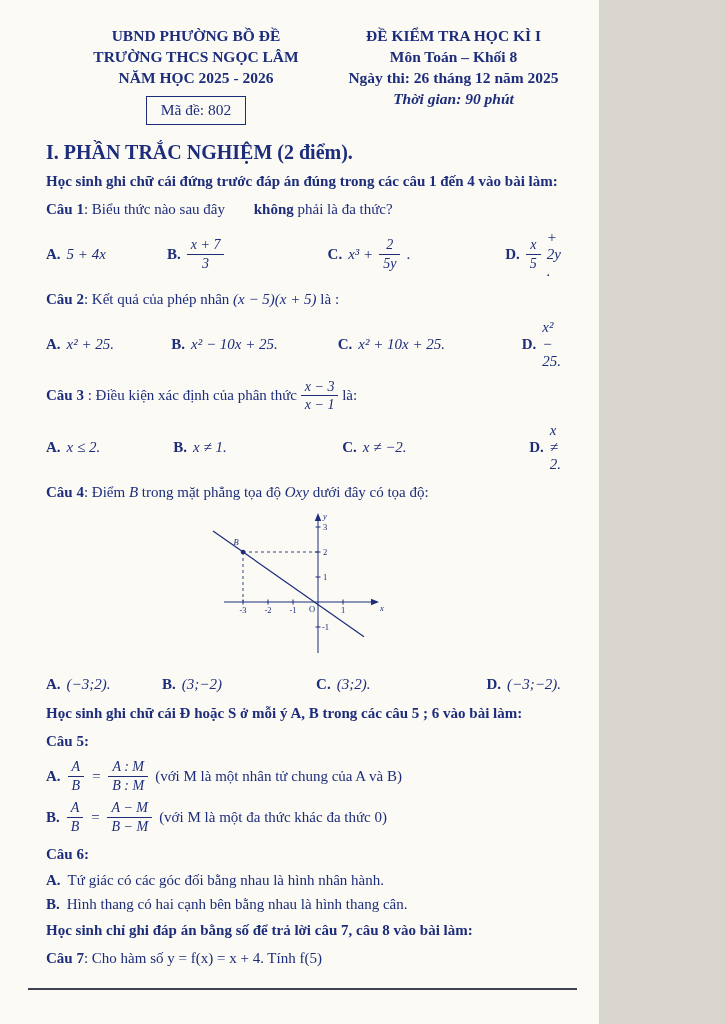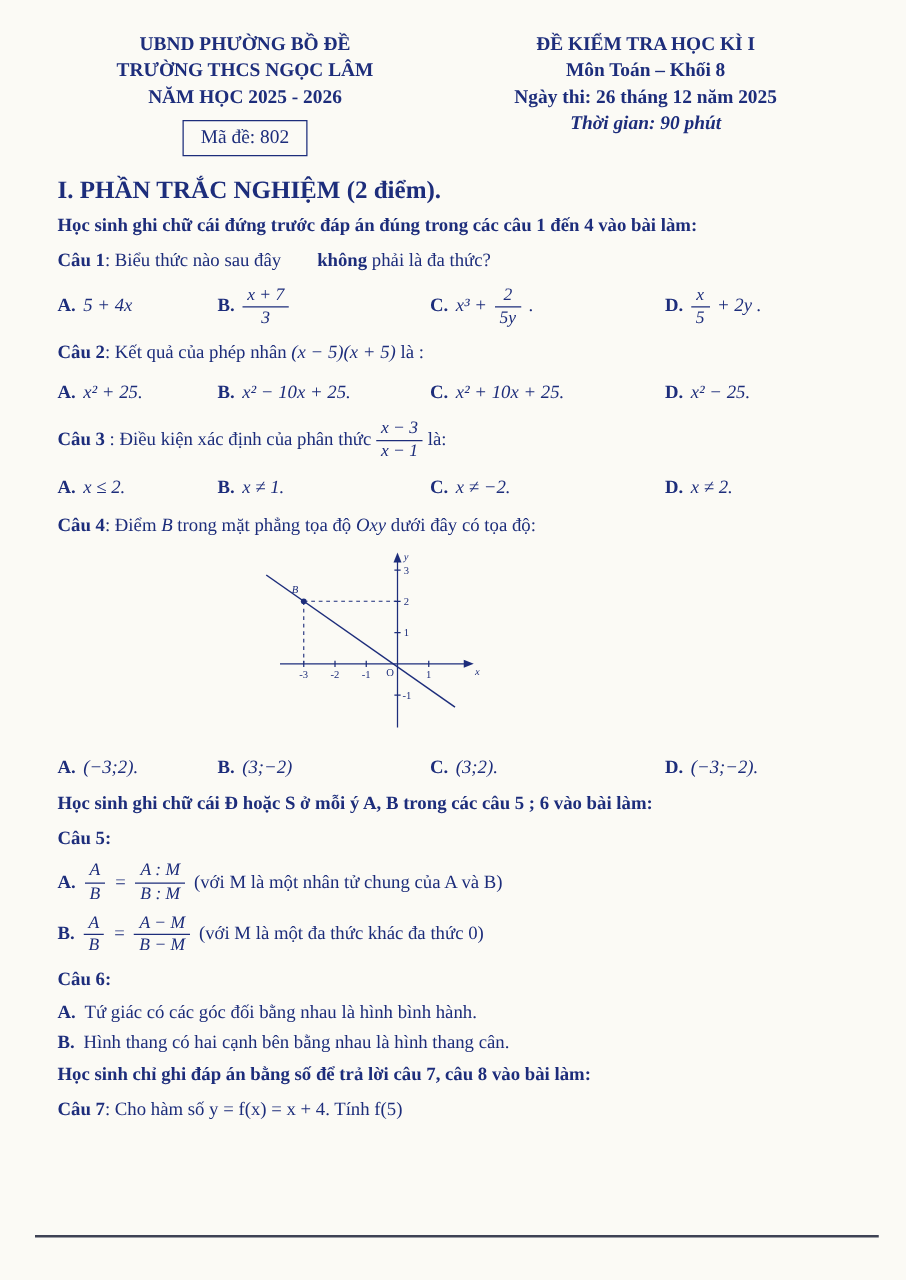--- a/index.html
+++ b/index.html
@@ -1,19 +1,19 @@
 <!DOCTYPE html>
 <html><head>
 <meta charset="utf-8">
 <style>
   * { margin:0; padding:0; box-sizing:border-box; }
   html,body { width:725px; }
   body { background:#d8d5cf; font-family:"Liberation Serif", serif; }
   .page {
-    position:relative; width:725px; height:1024px;
+    position:relative; width:599px; height:1024px;
     background:#fbfaf5; color:#1d2d7b;
     padding:26px 38px 0 46px; overflow:hidden;
   }
   .u { font-weight:bold;margin-left:25px; }
   .math { font-style:italic; }
 
   
   .header { display:flex; line-height:1.35; }
   .header-left { width:300px; text-align:center; font-weight:bold; font-size:15.5px; }
   .header-right { flex:1; text-align:center; font-weight:bold; font-size:15.5px; }
@@ -272,21 +272,21 @@
       <span> (với M là một đa thức khác đa thức 0)</span>
     </div>
   </div>
 
   <div>
     <p class="qtext">
       <span class="qlabel">Câu 6:</span>
     </p>
     <div class="stmt">
       <span class="olabel">A.</span>
-      <span>Tứ giác có các góc đối bằng nhau là hình bình hành.</span>
+      <span>Tứ giác có các góc đối bằng nhau là hình nhân hành.</span>
     </div>
     <div class="stmt">
       <span class="olabel">B.</span>
       <span>Hình thang có hai cạnh bên bằng nhau là hình thang cân.</span>
     </div>
   </div>
 
   <div class="instruction">Học sinh chỉ ghi đáp án bằng số để trả lời câu 7, câu 8 vào bài làm:</div>
 
   <div>

